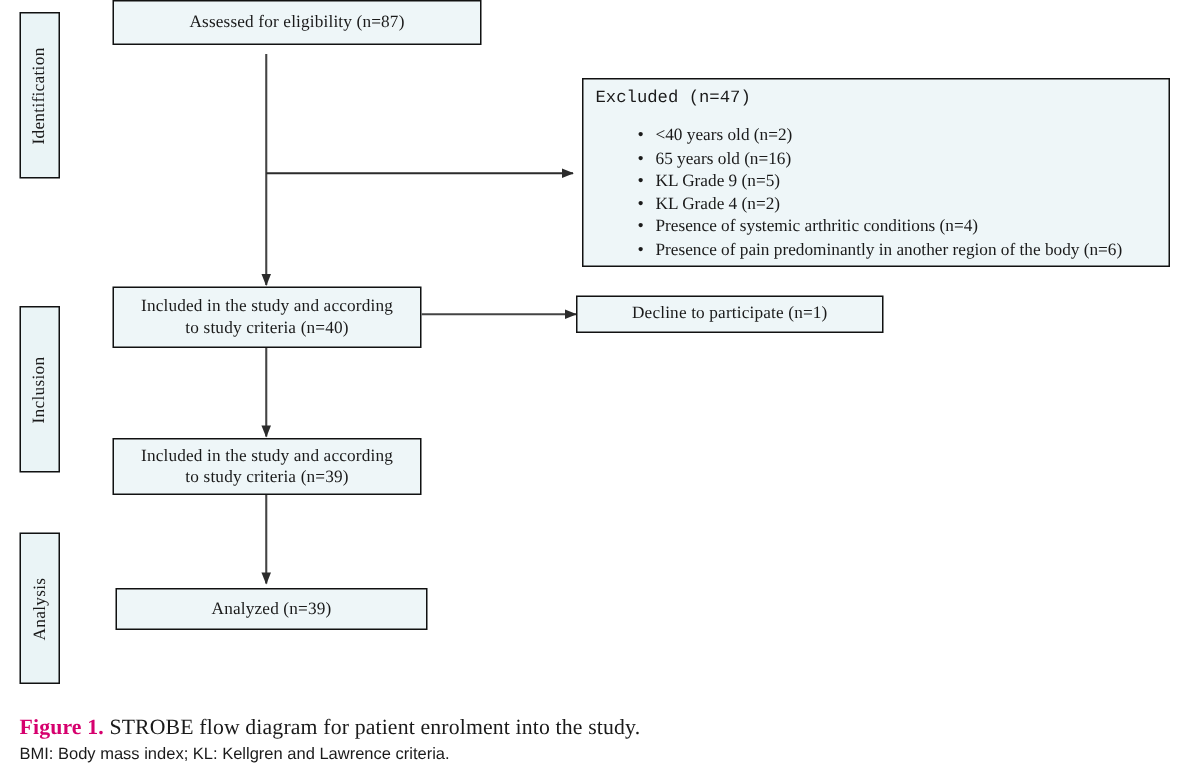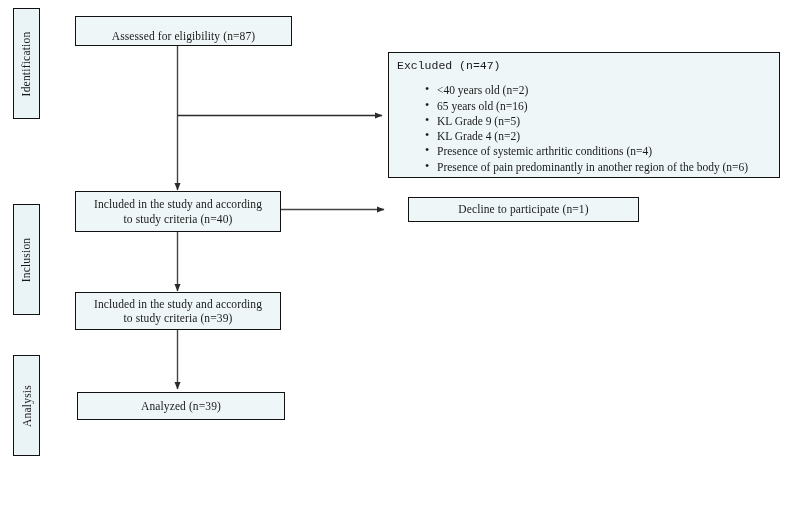--- a/index.html
+++ b/index.html
@@ -149,30 +149,30 @@
   </div>
 
   <div class="stage" style="left:13px; top:204px; width:27px; height:111px;">
     <span class="stage-text">Inclusion</span>
   </div>
 
   <div class="stage" style="left:13px; top:355px; width:27px; height:101px;">
     <span class="stage-text">Analysis</span>
   </div>
 
-  <div class="node" style="left:75px; top:16px; width:217px; height:30px;align-items:flex-end;">
+  <div class="node" style="left:75px; top:0; width:246px; height:30px;">
     <span class="node-text">Assessed for eligibility (n=87)</span>
   </div>
 
   <div class="node" style="left:75px; top:191px; width:206px; height:41px;">
     <span class="node-text">Included in the study and according
 to study criteria (n=40)</span>
   </div>
 
-  <div class="node" style="left:408px; top:197px; width:231px; height:25px;">
+  <div class="node" style="left:384px; top:197px; width:205px; height:25px;">
     <span class="node-text">Decline to participate (n=1)</span>
   </div>
 
   <div class="node" style="left:75px; top:292px; width:206px; height:38px;">
     <span class="node-text">Included in the study and according
 to study criteria (n=39)</span>
   </div>
 
   <div class="node" style="left:77px; top:392px; width:208px; height:28px;">
     <span class="node-text">Analyzed (n=39)</span>
@@ -183,14 +183,20 @@
     <ul>
       <li>&lt;40 years old (n=2)</li>
       <li>65 years old (n=16)</li>
       <li>KL Grade 9 (n=5)</li>
       <li>KL Grade 4 (n=2)</li>
       <li>Presence of systemic arthritic conditions (n=4)</li>
       <li>Presence of pain predominantly in another region of the body (n=6)</li>
     </ul>
   </div>
 
+  <div class="caption">
+    <div class="cap-line1">
+      <span class="cap-fignum">Figure 1.</span><span> STROBE flow diagram for patient enrolment into the study.</span>
+    </div>
+    <div class="cap-line2">BMI: Body mass index; KL: Kellgren and Lawrence criteria.</div>
+  </div>
 
 </div>
 
 </body></html>

